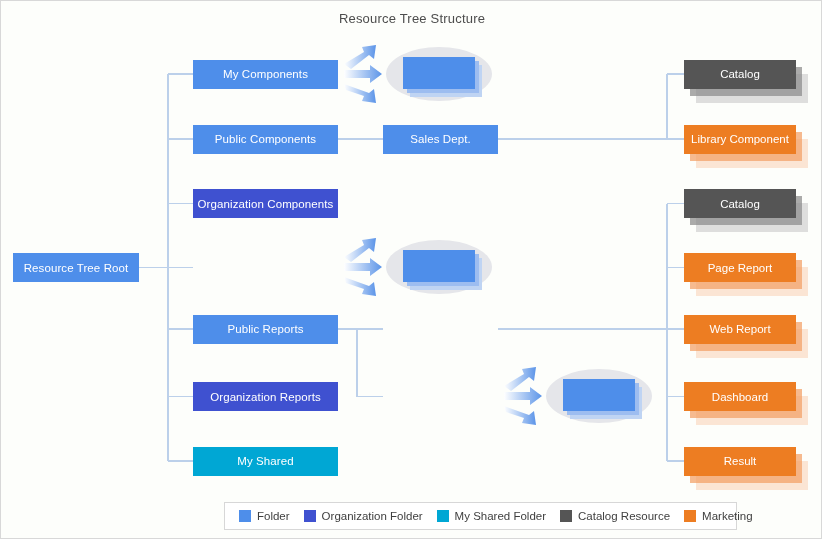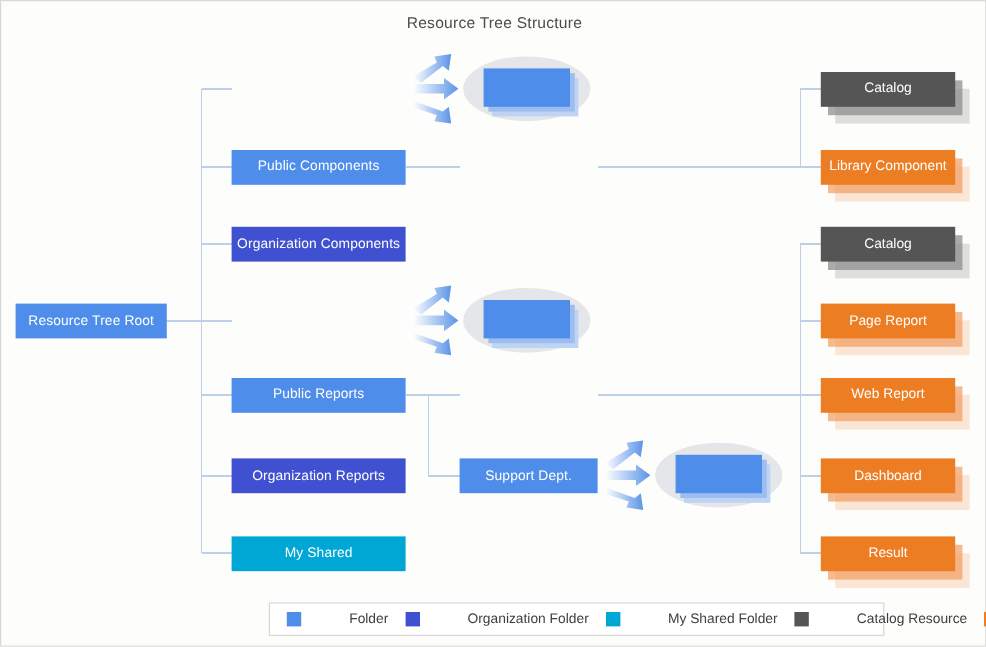--- a/index.html
+++ b/index.html
@@ -105,21 +105,20 @@
   }
   .legend-swatch {
     width: 12px; height: 12px;
     margin-right: 6px;
     flex: 0 0 auto;
   }
   .legend-label {
     font-size: 11.5px;
     color: #3f3f3f;
     white-space: nowrap;
-    margin-left: 34px;
   }
 </style>
 </head>
 <body>
 
 <div id="canvas">
 
   <div id="chart-title">Resource Tree Structure</div>
 
   <svg id="wires" viewBox="0 0 822 539" width="822" height="539">
@@ -156,38 +155,41 @@
       <path d="M666,328 H683"></path>
       <path d="M666,395.5 H683"></path>
       <path d="M666,460 H683"></path>
     </g>
   </svg>
 
   <div class="node folder" style="left:12px; top:252px; width:126px; height:29px;">
     <span>Resource Tree Root</span>
   </div>
 
+  <div class="node folder" style="left:192px; top:58.5px; width:145px; height:29px;">
+    <span>My Components</span>
+  </div>
   <div class="node folder" style="left:192px; top:123.5px; width:145px; height:29px;">
     <span>Public Components</span>
   </div>
   <div class="node orgfolder" style="left:192px; top:188px; width:145px; height:29px;">
     <span>Organization Components</span>
   </div>
   <div class="node folder" style="left:192px; top:313.5px; width:145px; height:29px;">
     <span>Public Reports</span>
   </div>
   <div class="node orgfolder" style="left:192px; top:381px; width:145px; height:29px;">
     <span>Organization Reports</span>
   </div>
   <div class="node sharedfolder" style="left:192px; top:445.5px; width:145px; height:29px;">
     <span>My Shared</span>
   </div>
 
-  <div class="node folder" style="left:382px; top:381px; width:115px; height:29px;">
-    <span>Support Dept.</span>
+  <div class="node folder" style="left:382px; top:123.5px; width:115px; height:29px;">
+    <span>Sales Dept.</span>
   </div>
 
   <div class="stack catalog-stack" style="left:683px; top:58.5px; width:112px; height:29px;">
     <div class="layer l3"></div>
     <div class="layer l2"></div>
     <div class="layer l1"></div>
     <div class="label">Catalog</div>
   </div>
 
   <div class="stack resource-stack" style="left:683px; top:123.5px; width:112px; height:29px;">

